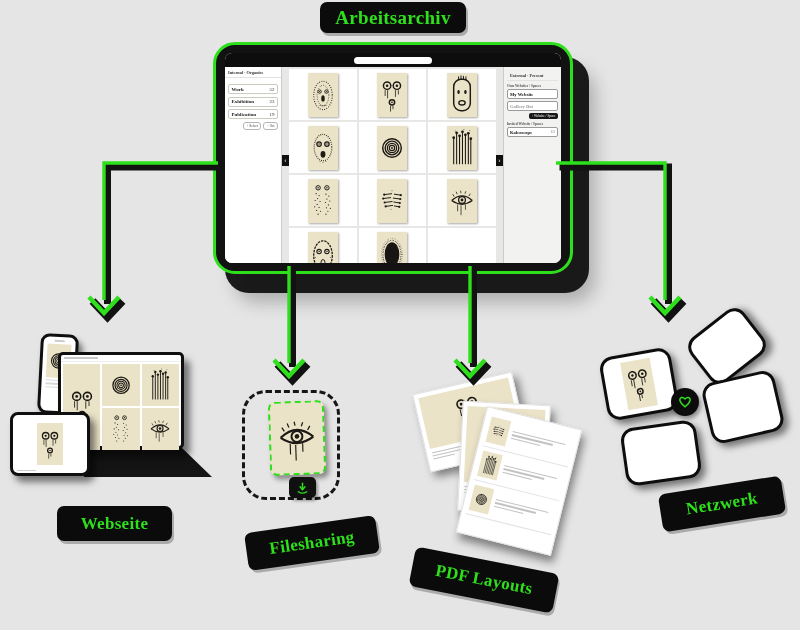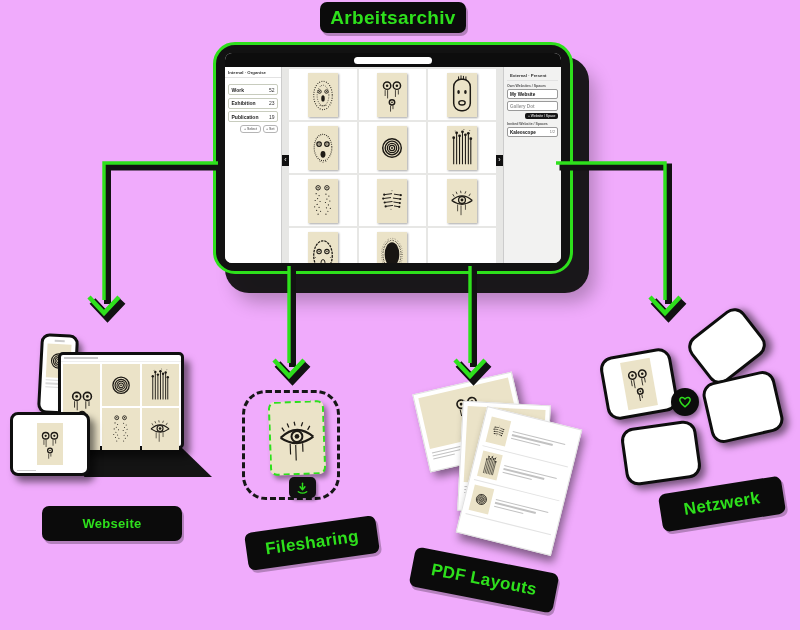--- a/index.html
+++ b/index.html
@@ -1,17 +1,17 @@
 <!DOCTYPE html>
 <html><head>
 <meta charset="utf-8">
 <style>
   html,body{margin:0;padding:0;background:#fff;}
-  #stage{position:relative;width:800px;height:630px;background:#f0abfc;overflow:hidden;
-         font-family:Liberation Sans, sans-serif;}
+  #stage{position:relative;width:800px;height:630px;background:#e5e5e5;overflow:hidden;
+         font-family:Liberation Serif, serif;}
   
   .tag{position:absolute;background:#0b0b0b;color:#2ee01c;font-weight:bold;
        display:flex;align-items:center;justify-content:center;border-radius:7px;
        box-shadow:2px 3px 0 rgba(0,0,0,.25);letter-spacing:.3px;z-index:7;}
   
   #tablet{position:absolute;left:213px;top:42px;width:354px;height:226px;background:#121212;
           border:3px solid #2ee01c;border-radius:22px;z-index:5;
           box-shadow:14px 17px 0 2px rgba(17,17,17,.95), 22px 28px 18px rgba(0,0,0,.25);}
   #screen{position:absolute;left:9px;right:9px;top:8px;bottom:8px;background:#fff;
           border-radius:7px;overflow:hidden;display:flex;flex-direction:column;}
@@ -102,21 +102,21 @@
   #net-tr{left:693px;top:318px;width:68px;height:56px;transform:rotate(-38deg);z-index:2;}
   #net-left{left:603px;top:352px;width:72px;height:64px;transform:rotate(-10deg);z-index:3;
             display:flex;align-items:center;justify-content:center;}
   #net-left .n-art{width:30px;height:48px;background:#ebe3c8;display:flex;align-items:center;justify-content:center;}
   #net-right{left:706px;top:376px;width:74px;height:62px;transform:rotate(-13deg);z-index:3;}
   #net-bottom{left:623px;top:424px;width:76px;height:58px;transform:rotate(-8deg);z-index:4;}
   #heart-badge{position:absolute;left:671px;top:388px;width:28px;height:28px;border-radius:50%;background:#0c0c0c;
                z-index:6;display:flex;align-items:center;justify-content:center;box-shadow:2px 3px 4px rgba(0,0,0,.4);}
   
   #tag-title{left:320px;top:2px;width:146px;height:31px;font-size:19px;}
-  #tag-webseite{left:42px;top:506px;width:140px;height:35px;font-size:13px;}
+  #tag-webseite{left:57px;top:506px;width:115px;height:35px;font-size:17px;}
   #tag-filesharing{left:246px;top:524px;width:132px;height:38px;font-size:17px;transform:rotate(-8deg);}
   #tag-pdf{left:411px;top:560px;width:146px;height:40px;font-size:17px;transform:rotate(11deg);}
   #tag-netzwerk{left:660px;top:485px;width:124px;height:38px;font-size:17px;transform:rotate(-9deg);}
 </style>
 </head>
 <body>
 
 <svg width="0" height="0" style="position:absolute" aria-hidden="true">
 <defs>
   <symbol id="art-dotted-face" viewBox="0 0 60 90">

